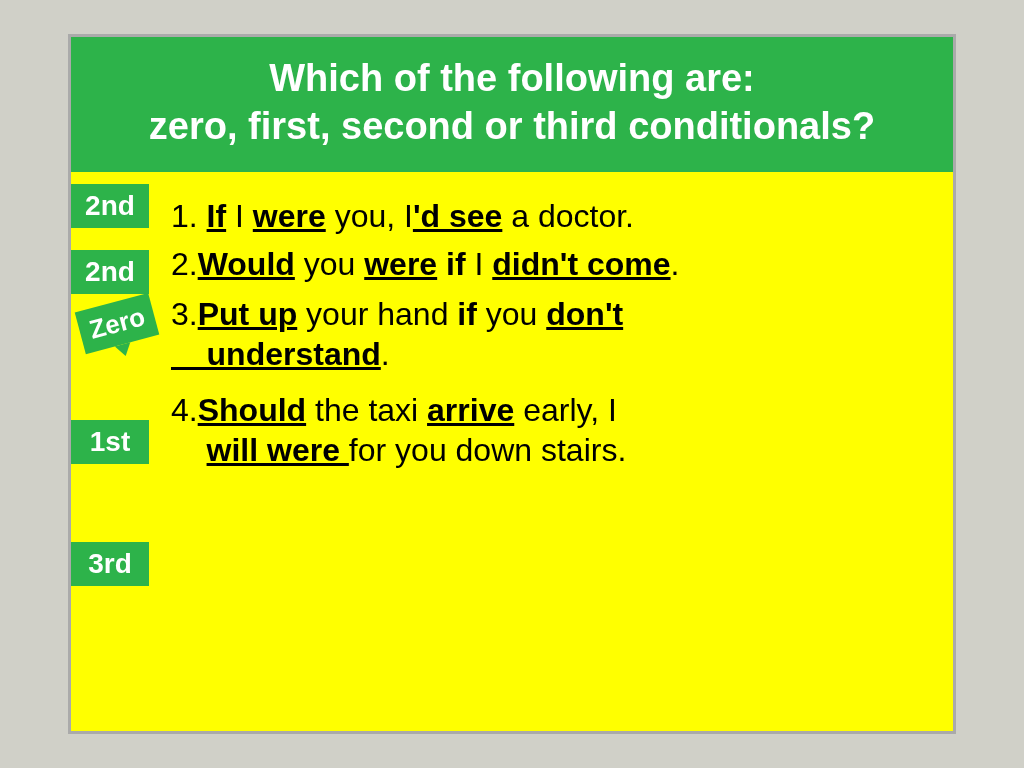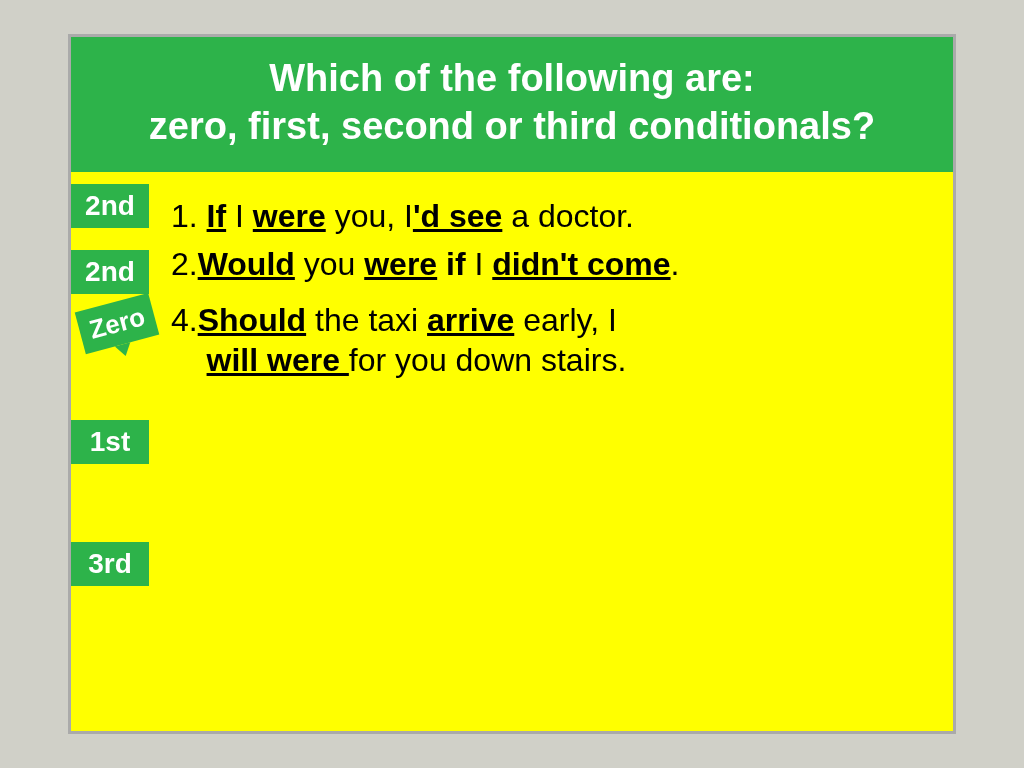--- a/index.html
+++ b/index.html
@@ -119,20 +119,23 @@
     <div class="badge badge-3rd">3rd</div>
 
     <div class="item item-1 line">
       1. <b><u>If</u></b> I <b><u>were</u></b> you, I<b><u>'d see</u></b> a doctor.
     </div>
 
     <div class="item item-2 line">
       2.<b><u>Would</u></b> you <b><u>were</u></b> <b>if</b> I <b><u>didn't come</u></b>.
     </div>
 
+    <div class="item item-3 line">
+      3.<b><u>Put up</u></b> your hand <b>if</b> you <b><u>don't<br>&nbsp;&nbsp;&nbsp;&nbsp;understand</u></b>.
+    </div>
 
     <div class="item item-4 line">
       4.<b><u>Should</u></b> the taxi <b><u>arrive</u></b> early, I<br>
       &nbsp;&nbsp;&nbsp;&nbsp;<b><u>will were </u></b> for you down stairs.
     </div>
 
 
   </div>
 </div>
 

